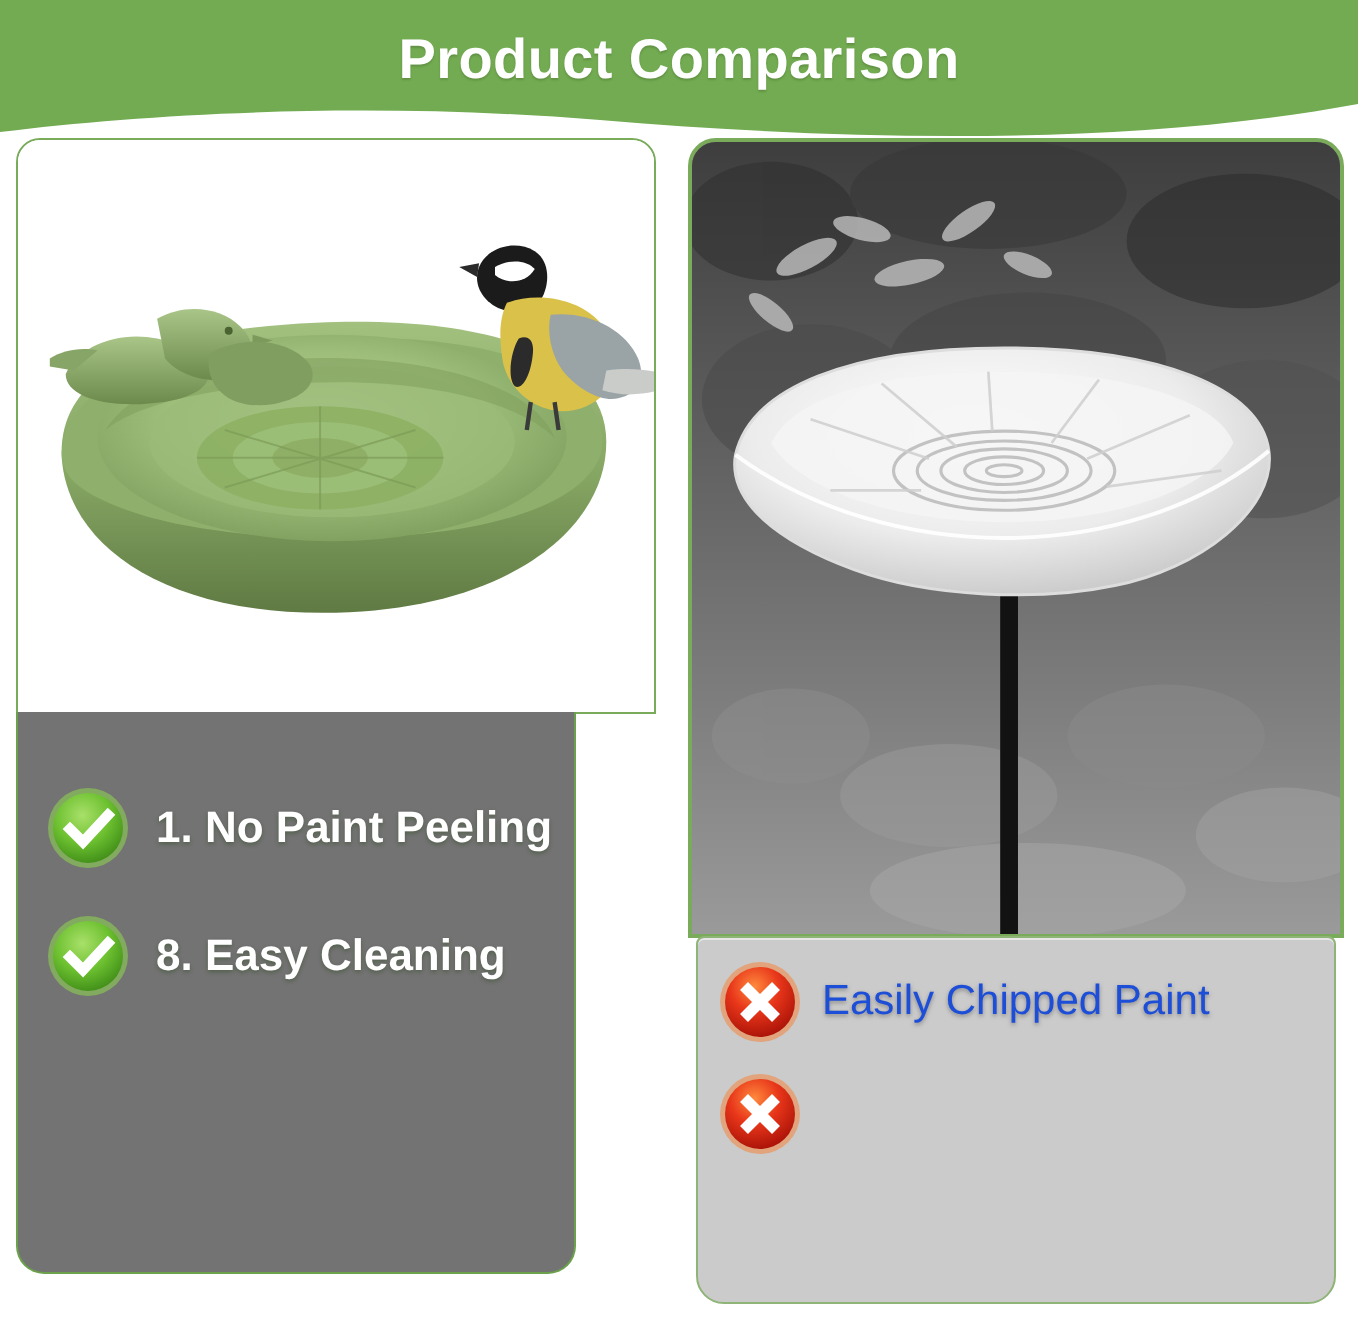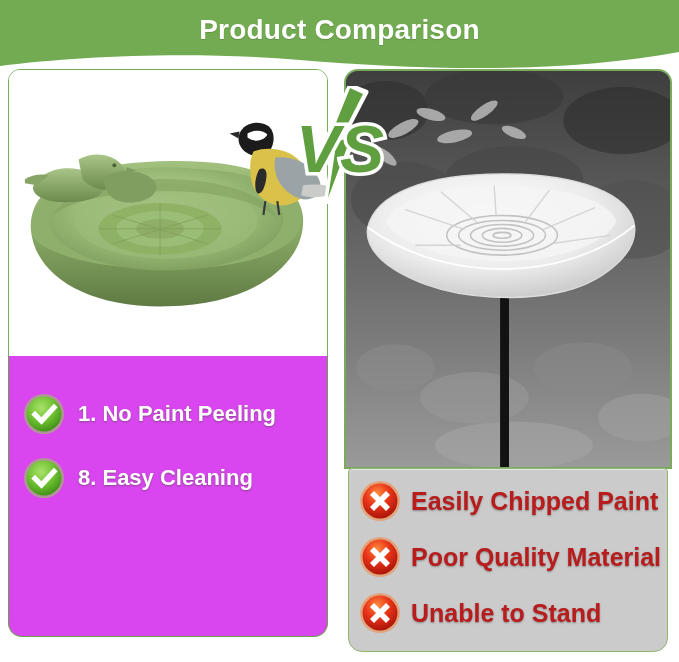--- a/index.html
+++ b/index.html
@@ -41,22 +41,22 @@
   .left-photo-frame {
     position: absolute; left: 0; top: 0;
     width: 320px; height: 288px;
     background: #ffffff;
     border: 1px solid #7aab5b;
     border-radius: 12px 12px 0 0;
     overflow: hidden;
   }
   .left-list-panel {
     position: absolute; left: 0; top: 287px;
-    width: 320px; height: 281px;
-    background: #d946ef;
+    width: 280px; height: 281px;
+    background: #737373;
     border: 1px solid #6ba14b;
     border-top: none;
     border-radius: 0 0 14px 14px;
   }
   .pro-row {
     position: absolute; left: 14px;
     display: flex; align-items: center; gap: 13px;
     width: 300px;
   }
   .pro-row:nth-of-type(1) { top: 37px; }
@@ -95,21 +95,21 @@
   }
   .con-row {
     position: absolute; left: 10px;
     display: flex; align-items: center; gap: 10px;
     width: 308px;
   }
   .con-row:nth-of-type(1) { top: 11px; }
   .con-row:nth-of-type(2) { top: 67px; }
   .con-row:nth-of-type(3) { top: 123px; }
   .con-label {
-    font-size: 25px; font-weight: bold; color: #b91c1c;
+    font-size: 21px; font-weight: normal; color: #1d4ed8;
     text-shadow: 0 1px 2px rgba(80,80,80,0.55);
     white-space: nowrap;
   }
 
   
   .vs-badge {
     position: absolute; left: 292px; top: 86px;
     width: 96px; height: 118px;
     z-index: 6; pointer-events: none;
   }
@@ -322,40 +322,20 @@
       </div>
 
       <div class="con-row">
         <span class="badge">
           <svg viewBox="0 0 42 42">
             <circle cx="21" cy="21" r="20" fill="#f08a4a" opacity="0.6"></circle>
             <circle cx="21" cy="21" r="17.5" fill="url(#rx)"></circle>
             <path d="M13,13 L29,29 M29,13 L13,29" stroke="#ffffff" stroke-width="5.6" stroke-linecap="butt" fill="none"></path>
           </svg>
         </span>
-        <span class="con-label">Poor Quality Material</span>
       </div>
 
-      <div class="con-row">
-        <span class="badge">
-          <svg viewBox="0 0 42 42">
-            <circle cx="21" cy="21" r="20" fill="#f08a4a" opacity="0.6"></circle>
-            <circle cx="21" cy="21" r="17.5" fill="url(#rx)"></circle>
-            <path d="M13,13 L29,29 M29,13 L13,29" stroke="#ffffff" stroke-width="5.6" stroke-linecap="butt" fill="none"></path>
-          </svg>
-        </span>
-        <span class="con-label">Unable to Stand</span>
-      </div>
 
     </div>
   </div>
 
-  <div class="vs-badge">
-    <svg viewBox="0 0 96 118">
-
-      <polygon points="58,0 74,6 48,56 62,52 34,118 42,66 28,70" fill="#ffffff" stroke="#ffffff" stroke-width="5" stroke-linejoin="round"></polygon>
-      <polygon points="58,2 71,8 47,55 59,51 36,112 43,66 31,69" fill="#5f9f3f"></polygon>
-
-      <text x="48" y="86" text-anchor="middle" font-family="Liberation Sans, sans-serif" font-size="66" font-weight="bold" font-style="italic" fill="#5f9f3f" stroke="#ffffff" stroke-width="7" paint-order="stroke">VS</text>
-    </svg>
-  </div>
 
 </div>
 
 </body></html>

